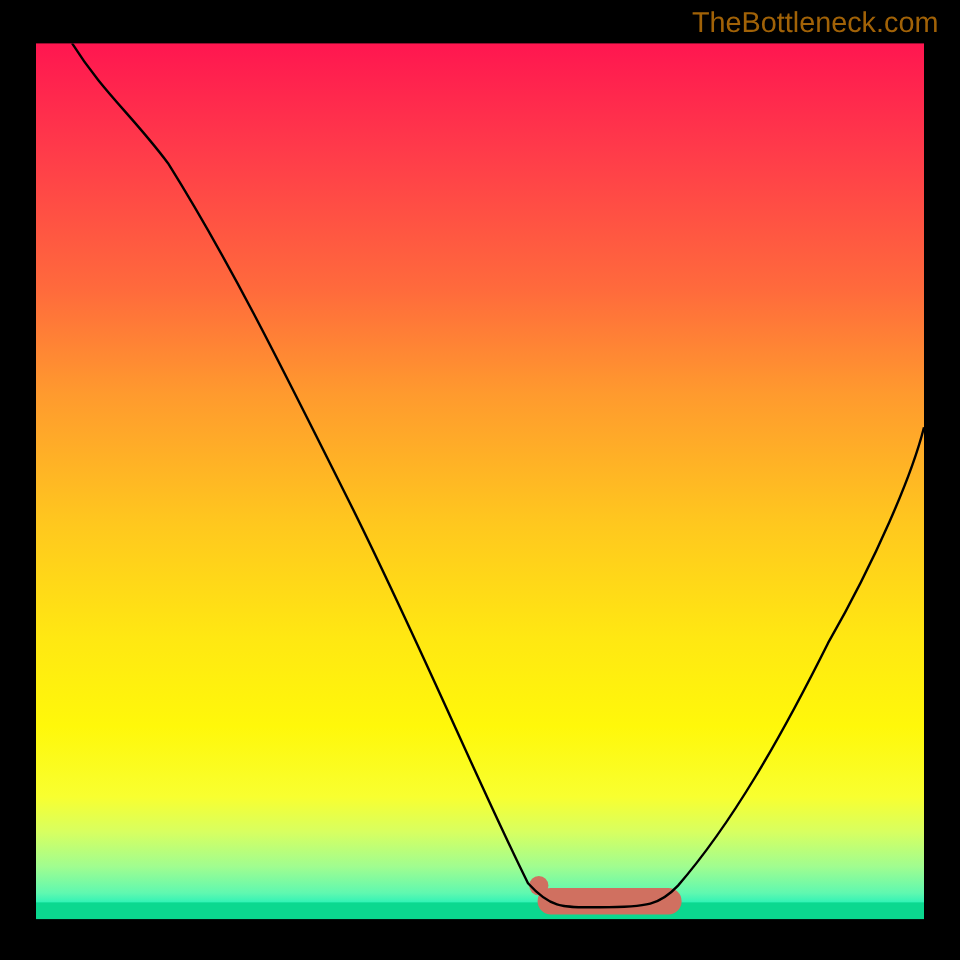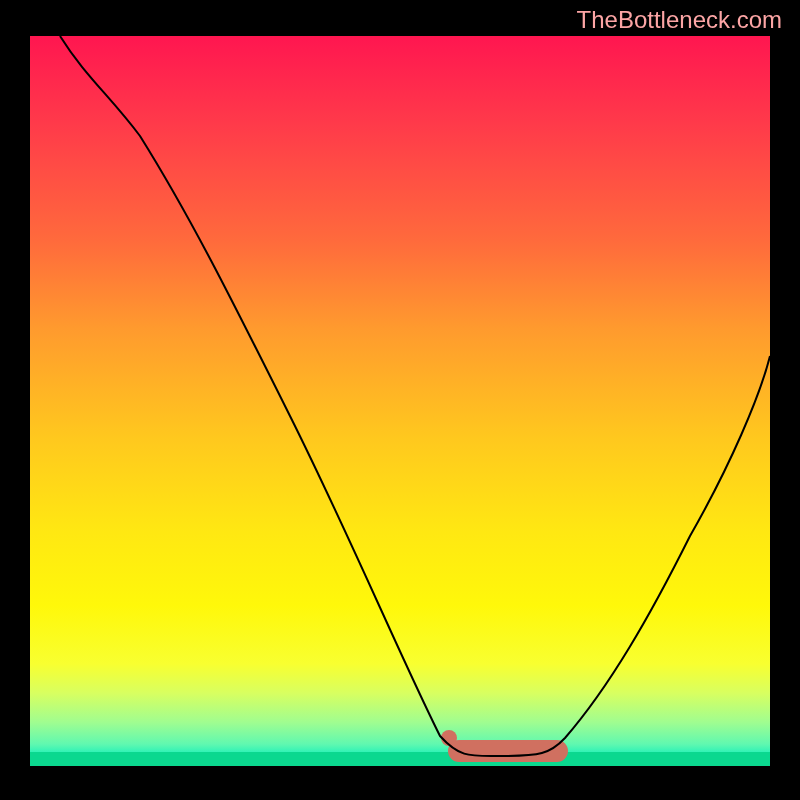--- a/index.html
+++ b/index.html
@@ -8,21 +8,21 @@
     height: 800px;
     background: #000;
     position: relative;
     overflow: hidden;
     font-family: Arial, sans-serif;
   }
   .watermark {
     position: absolute;
     top: 6px;
     right: 18px;
-    color: #fca5a5;
+    color: #a16207;
     font-size: 24px;
     font-weight: normal;
     z-index: 10;
     text-align: center;
   }
   .plot-area {
     position: absolute;
     left: 30px;
     top: 36px;
     width: 740px;

